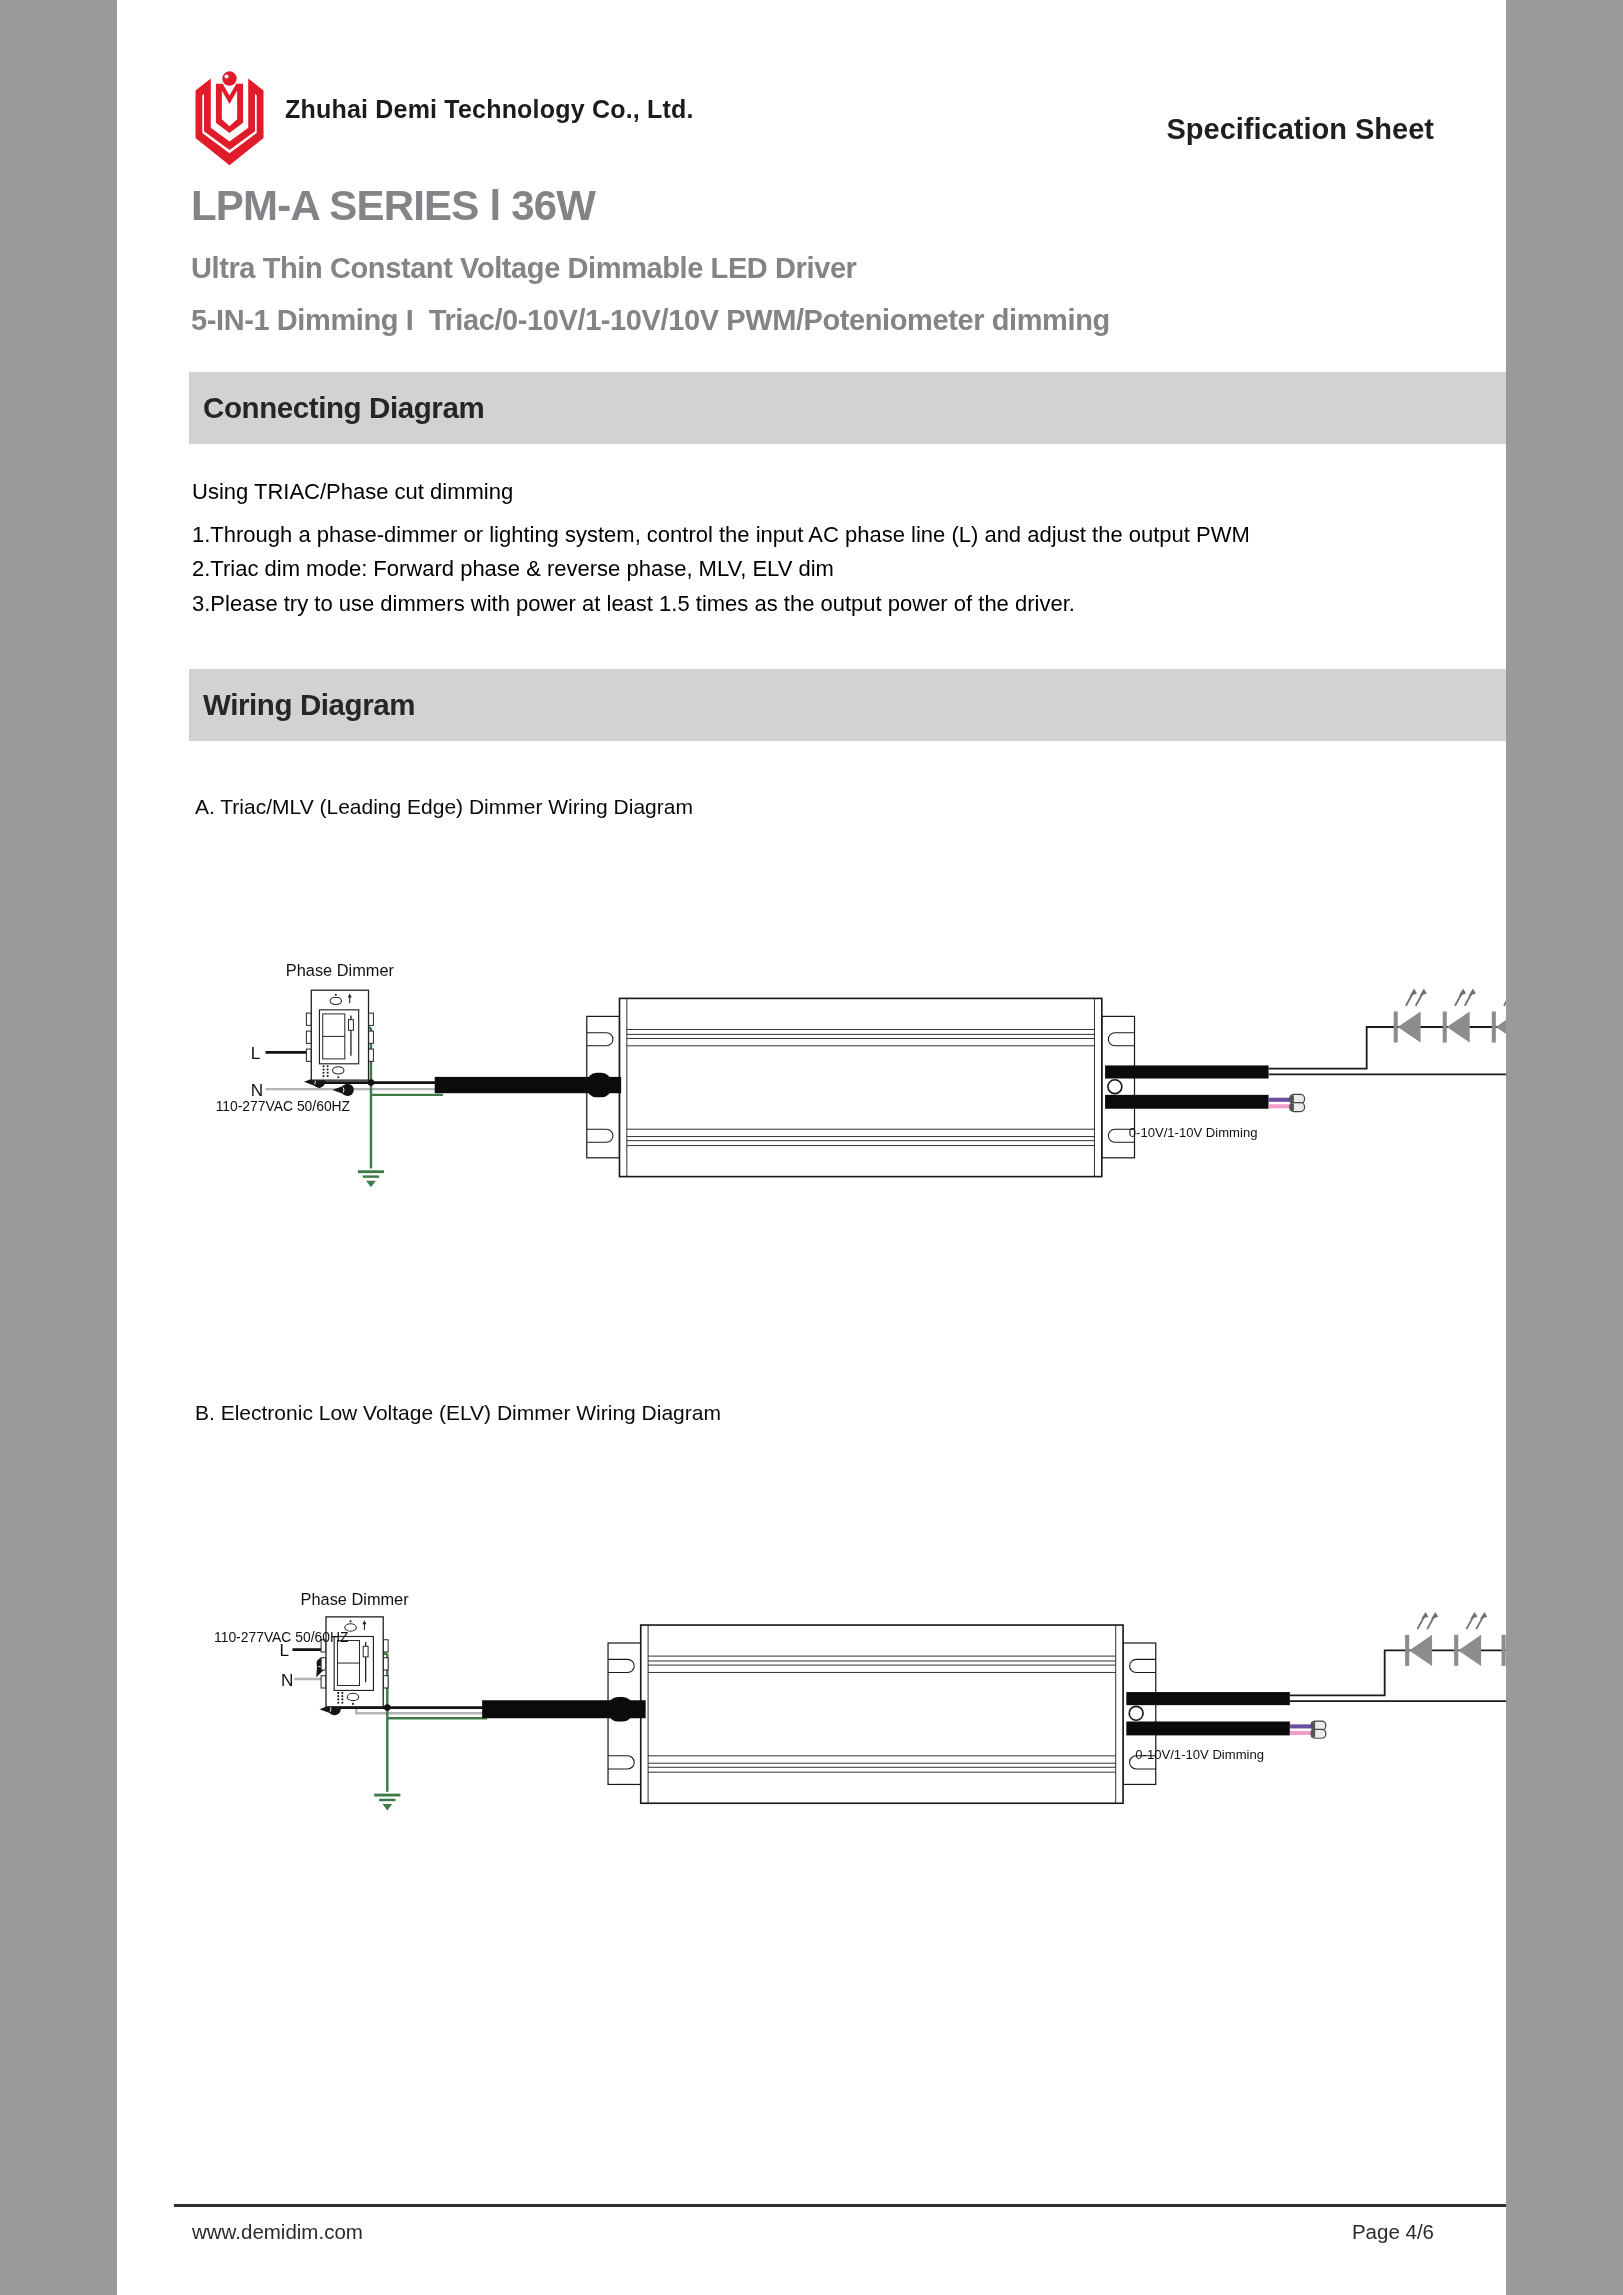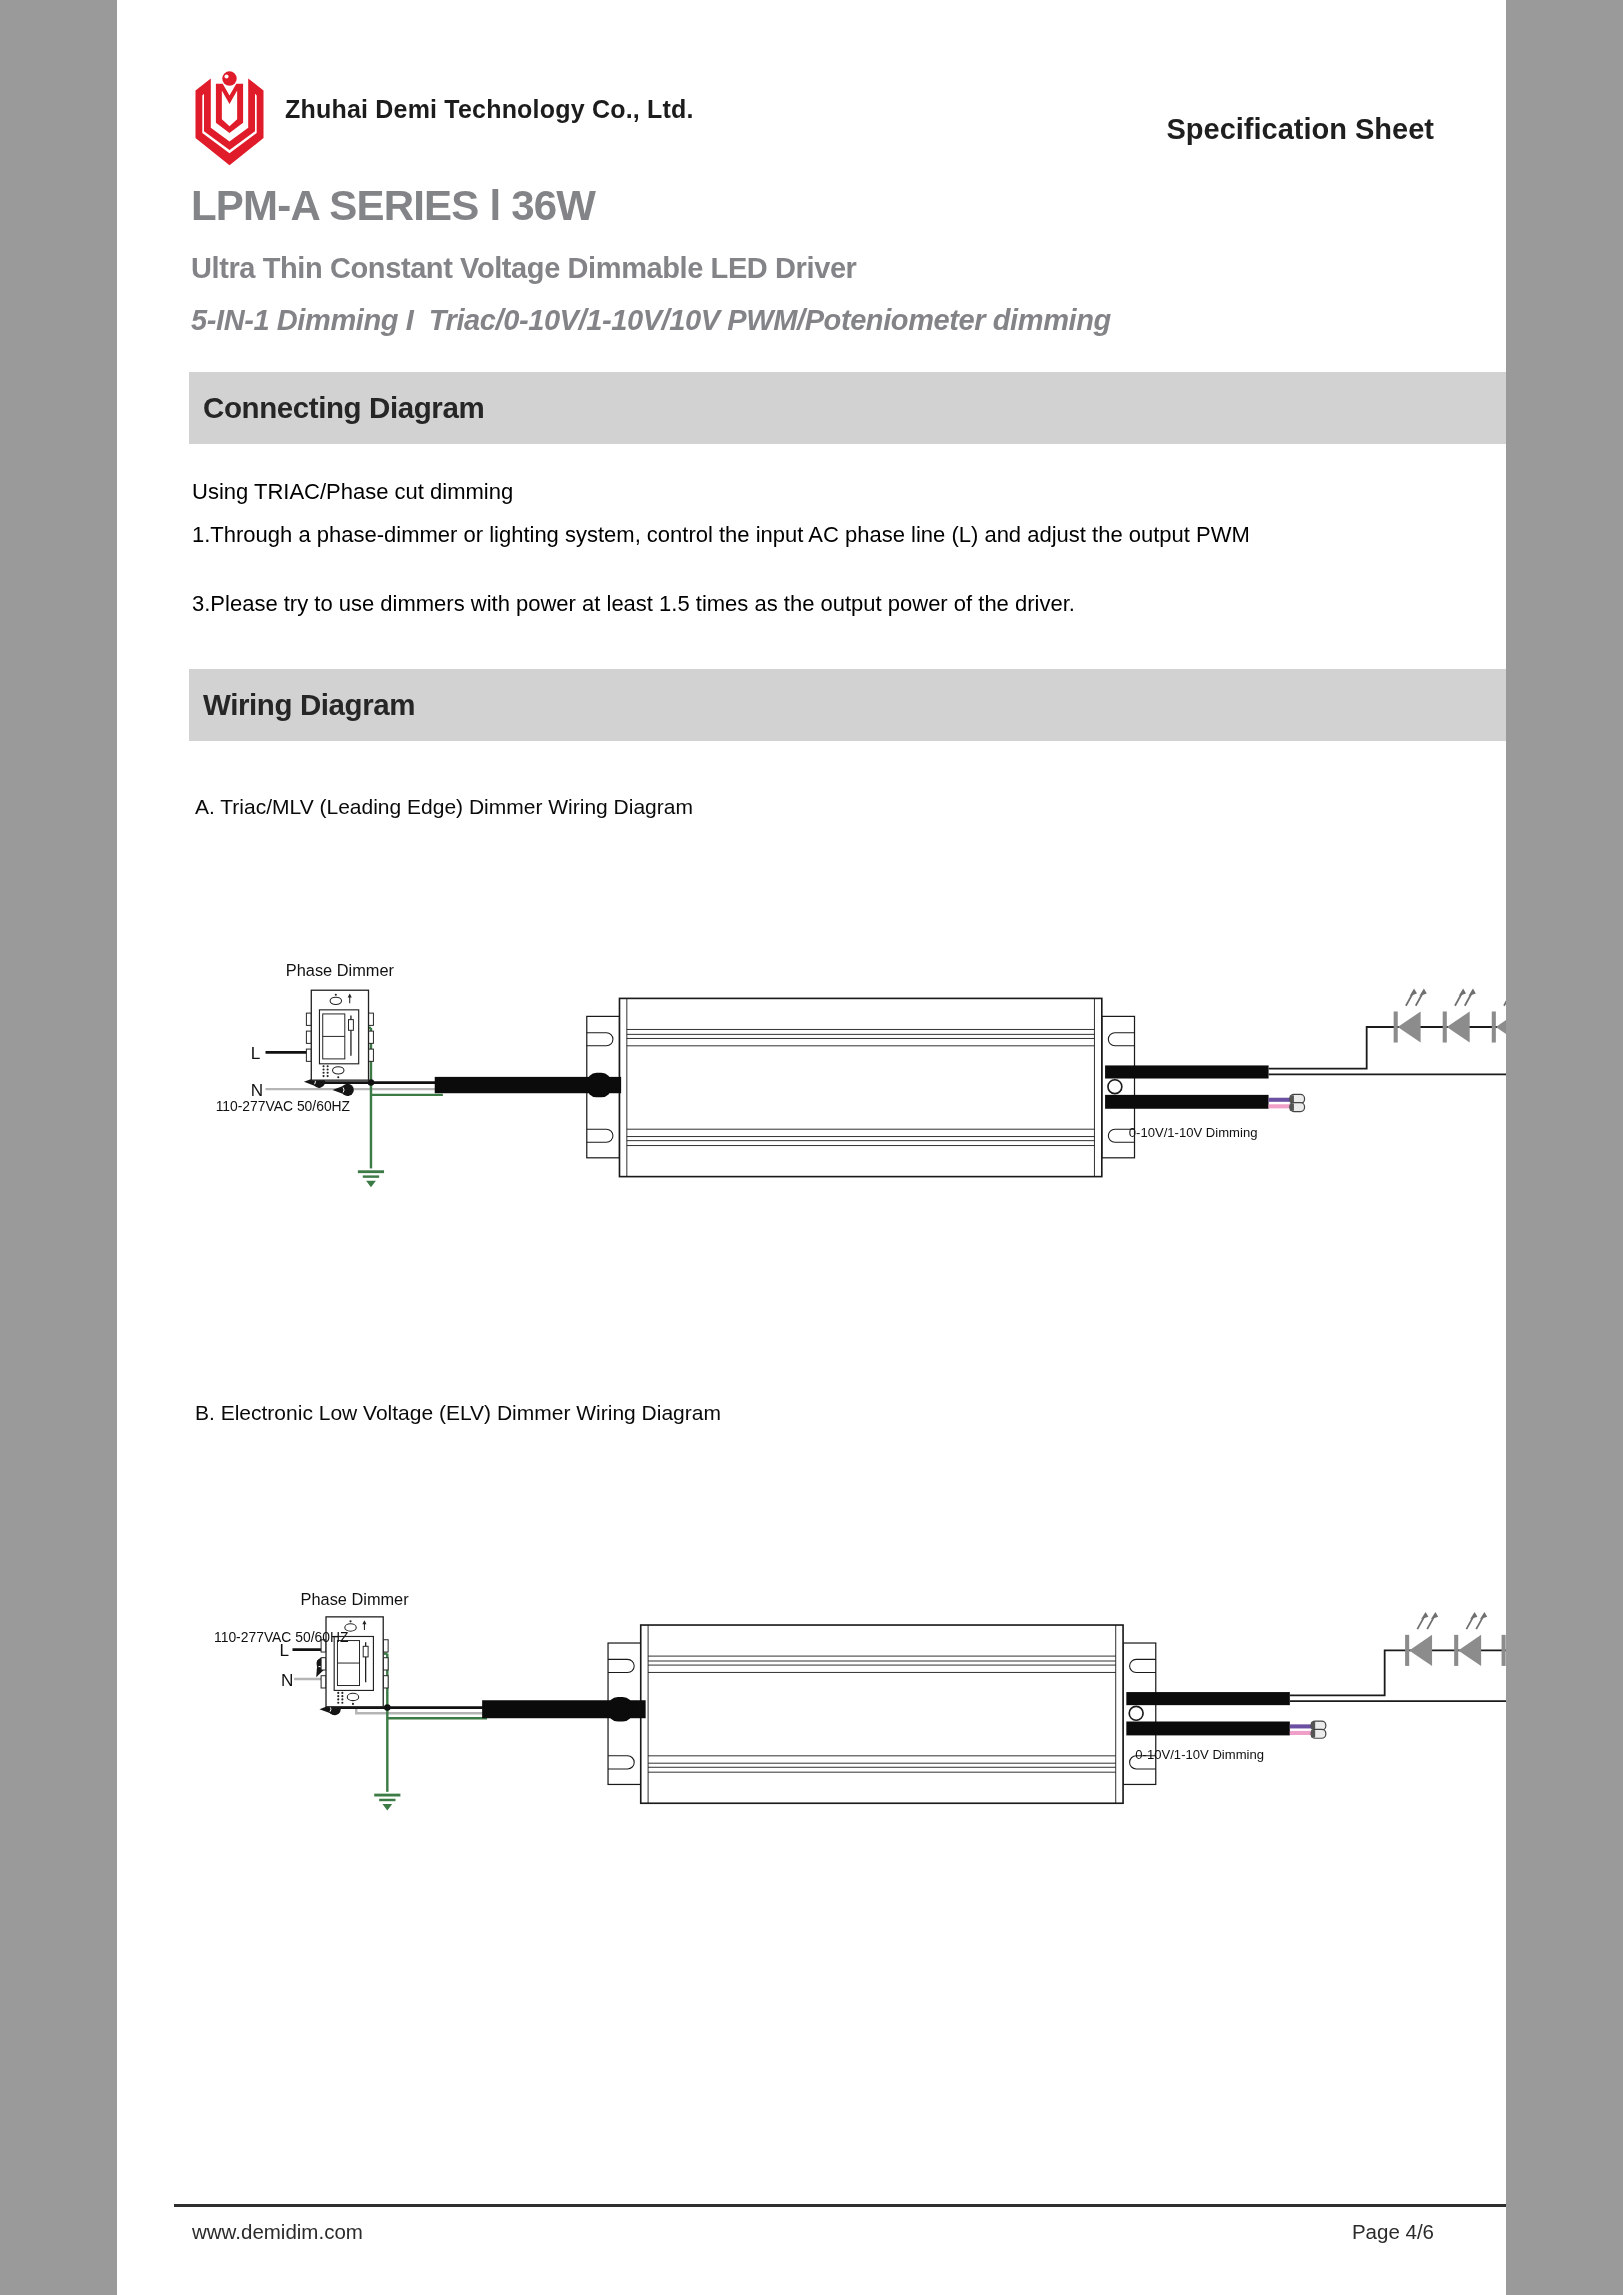--- a/index.html
+++ b/index.html
@@ -5,21 +5,21 @@
   html,body{margin:0;padding:0;background:#9a9a9a;}
   .page{
     position:relative;width:1389px;height:2295px;background:#ffffff;
     font-family:"Liberation Sans",sans-serif;color:#111;overflow:hidden;margin:0 auto;
   }
   .abs{position:absolute;}
   .company{left:168px;top:95px;font-size:25px;font-weight:700;color:#1c1c1c;letter-spacing:0.2px;}
   .specsheet{right:72px;top:113px;font-size:29px;font-weight:700;color:#201f1f;}
   .series{left:74px;top:182px;font-size:42px;font-weight:700;color:#828487;letter-spacing:-0.8px;}
   .sub1{left:74px;top:252px;font-size:29px;font-weight:700;color:#828487;letter-spacing:-0.4px;}
-  .sub2{left:74px;top:304px;font-size:29px;font-weight:700;color:#828487;letter-spacing:-0.4px;white-space:pre;font-style:italic;}
+  .sub2{left:74px;top:304px;font-size:29px;font-weight:700;color:#828487;letter-spacing:-0.4px;white-space:pre;}
   .secbar{left:72px;width:1479px;height:72px;background:#d2d2d2;}
   .secbar .t{margin-left:14px;line-height:72px;font-size:29.5px;font-weight:700;color:#262626;letter-spacing:-0.4px;}
   .bar1{top:372px;}
   .bar2{top:669px;}
   .body-text{left:75px;font-size:22px;color:#000;}
   .using{top:479px;}
   .li1{top:522px;}
   .li2{top:556px;}
   .li3{top:591px;}
   .diag-h{left:78px;font-size:21px;color:#0a0a0a;}
@@ -123,20 +123,21 @@
   <div class="abs specsheet">Specification Sheet</div>
   <div class="abs series">LPM-A SERIES l 36W</div>
   <div class="abs sub1">Ultra Thin Constant Voltage Dimmable LED Driver</div>
   <div class="abs sub2">5-IN-1 Dimming I  Triac/0-10V/1-10V/10V PWM/Poteniometer dimming</div>
 
   <div class="abs secbar bar1">
     <div class="t">Connecting Diagram</div>
   </div>
   <div class="abs body-text using">Using TRIAC/Phase cut dimming</div>
   <div class="abs body-text li1">1.Through a phase-dimmer or lighting system, control the input AC phase line (L) and adjust the output PWM</div>
+  <div class="abs body-text li2">2.Triac dim mode: Forward phase &amp; reverse phase, MLV, ELV dim</div>
   <div class="abs body-text li3">3.Please try to use dimmers with power at least 1.5 times as the output power of the driver.</div>
 
   <div class="abs secbar bar2">
     <div class="t">Wiring Diagram</div>
   </div>
   <div class="abs diag-h ha">A. Triac/MLV (Leading Edge) Dimmer Wiring Diagram</div>
 
   <svg class="abs diagram da" viewBox="0 0 1984 400">
     <text x="272" y="52" font-size="20" text-anchor="middle">Phase Dimmer</text>
 

